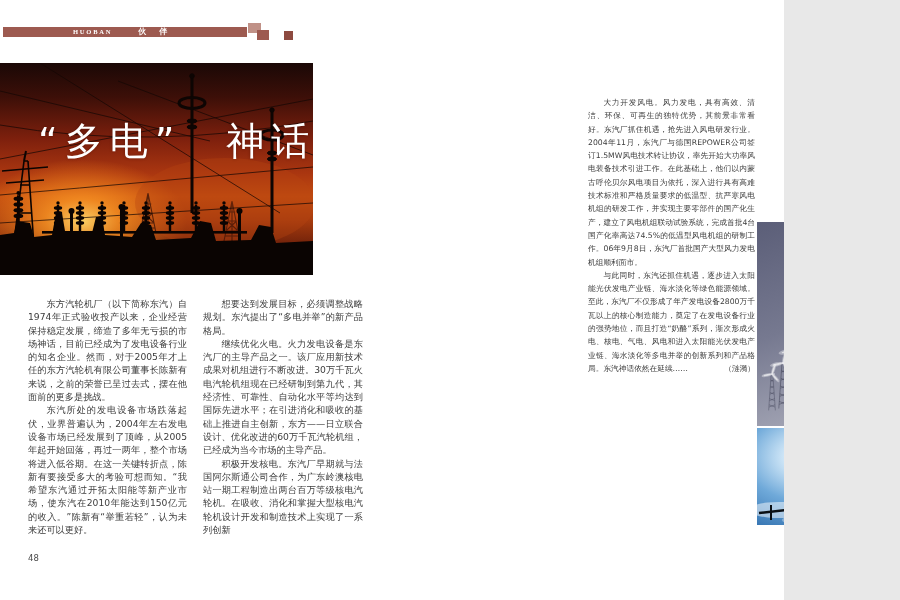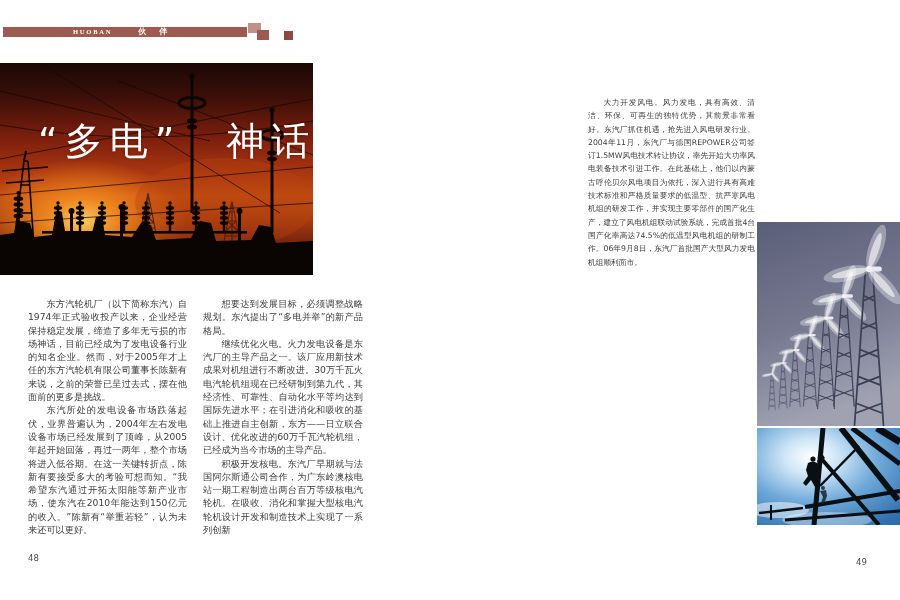--- a/index.html
+++ b/index.html
@@ -1,16 +1,16 @@
 <!DOCTYPE html>
 <html><head>
 <meta charset="utf-8">
 <style>
   html,body{margin:0;padding:0;background:#e8e8e8;}
-  .canvas{position:relative;width:900px;height:600px;background:#ffffff;overflow:hidden;
+  .canvas{position:relative;width:784px;height:600px;background:#ffffff;overflow:hidden;
           font-family:"DejaVu Sans","Liberation Sans",sans-serif;}
   
   .tagbar{position:absolute;left:3px;top:27px;width:244px;height:10px;background:#9d5a50;
           display:flex;align-items:center;}
   .tag-en{color:#fff;font-family:"Liberation Serif","DejaVu Serif",serif;font-weight:bold;
           font-size:6.5px;letter-spacing:1.8px;margin-left:70px;line-height:10px;}
   .tag-cn{color:#fff;font-size:8px;font-weight:bold;letter-spacing:5px;margin-left:26px;line-height:10px;}
   .checker{position:absolute;}
   .c1{left:248px;top:23px;width:13px;height:10px;background:#c09187;}
   .c2{left:257px;top:30px;width:12px;height:10px;background:#9d5a50;}
@@ -155,20 +155,21 @@
   </div>
   <div class="col col2">
     <p class="para">想要达到发展目标，必须调整战略规划。东汽提出了“多电并举”的新产品格局。</p>
     <p class="para">继续优化火电。火力发电设备是东汽厂的主导产品之一。该厂应用新技术成果对机组进行不断改进。30万千瓦火电汽轮机组现在已经研制到第九代，其经济性、可靠性、自动化水平等均达到国际先进水平；在引进消化和吸收的基础上推进自主创新，东方——日立联合设计、优化改进的60万千瓦汽轮机组，已经成为当今市场的主导产品。</p>
     <p class="para">积极开发核电。东汽厂早期就与法国阿尔斯通公司合作，为广东岭澳核电站一期工程制造出两台百万等级核电汽轮机。在吸收、消化和掌握大型核电汽轮机设计开发和制造技术上实现了一系列创新</p>
   </div>
   <div class="pageno pn-left">48</div>
 
   <div class="rcol">
     <p class="para">大力开发风电。风力发电，具有高效、清洁、环保、可再生的独特优势，其前景非常看好。东汽厂抓住机遇，抢先进入风电研发行业。2004年11月，东汽厂与德国REPOWER公司签订1.5MW风电技术转让协议，率先开始大功率风电装备技术引进工作。在此基础上，他们以内蒙古呼伦贝尔风电项目为依托，深入进行具有高难技术标准和严格质量要求的低温型、抗严寒风电机组的研发工作，并实现主要零部件的国产化生产，建立了风电机组联动试验系统，完成首批4台国产化率高达74.5%的低温型风电机组的研制工作。06年9月8日，东汽厂首批国产大型风力发电机组顺利面市。</p>
+    <p class="para"><span>与此同时，东汽还抓住机遇，逐步进入太阳能光伏发电产业链、海水淡化等绿色能源领域。至此，东汽厂不仅形成了年产发电设备2800万千瓦以上的核心制造能力，奠定了在发电设备行业的强势地位，而且打造“奶酪”系列，渐次形成火电、核电、气电、风电和进入太阳能光伏发电产业链、海水淡化等多电并举的创新系列和产品格局。东汽神话依然在延续……</span><span class="byline">（涟漪）</span></p>
   </div>
 
   <div class="fig fig-wind">
     <svg viewBox="0 0 143 204" preserveAspectRatio="none">
       <defs>
         <linearGradient id="wsky" x1="0" y1="0" x2="0.25" y2="1">
           <stop offset="0" stop-color="#5b5e78"></stop>
           <stop offset="0.55" stop-color="#767990"></stop>
           <stop offset="1" stop-color="#a0a2b2"></stop>
         </linearGradient>

